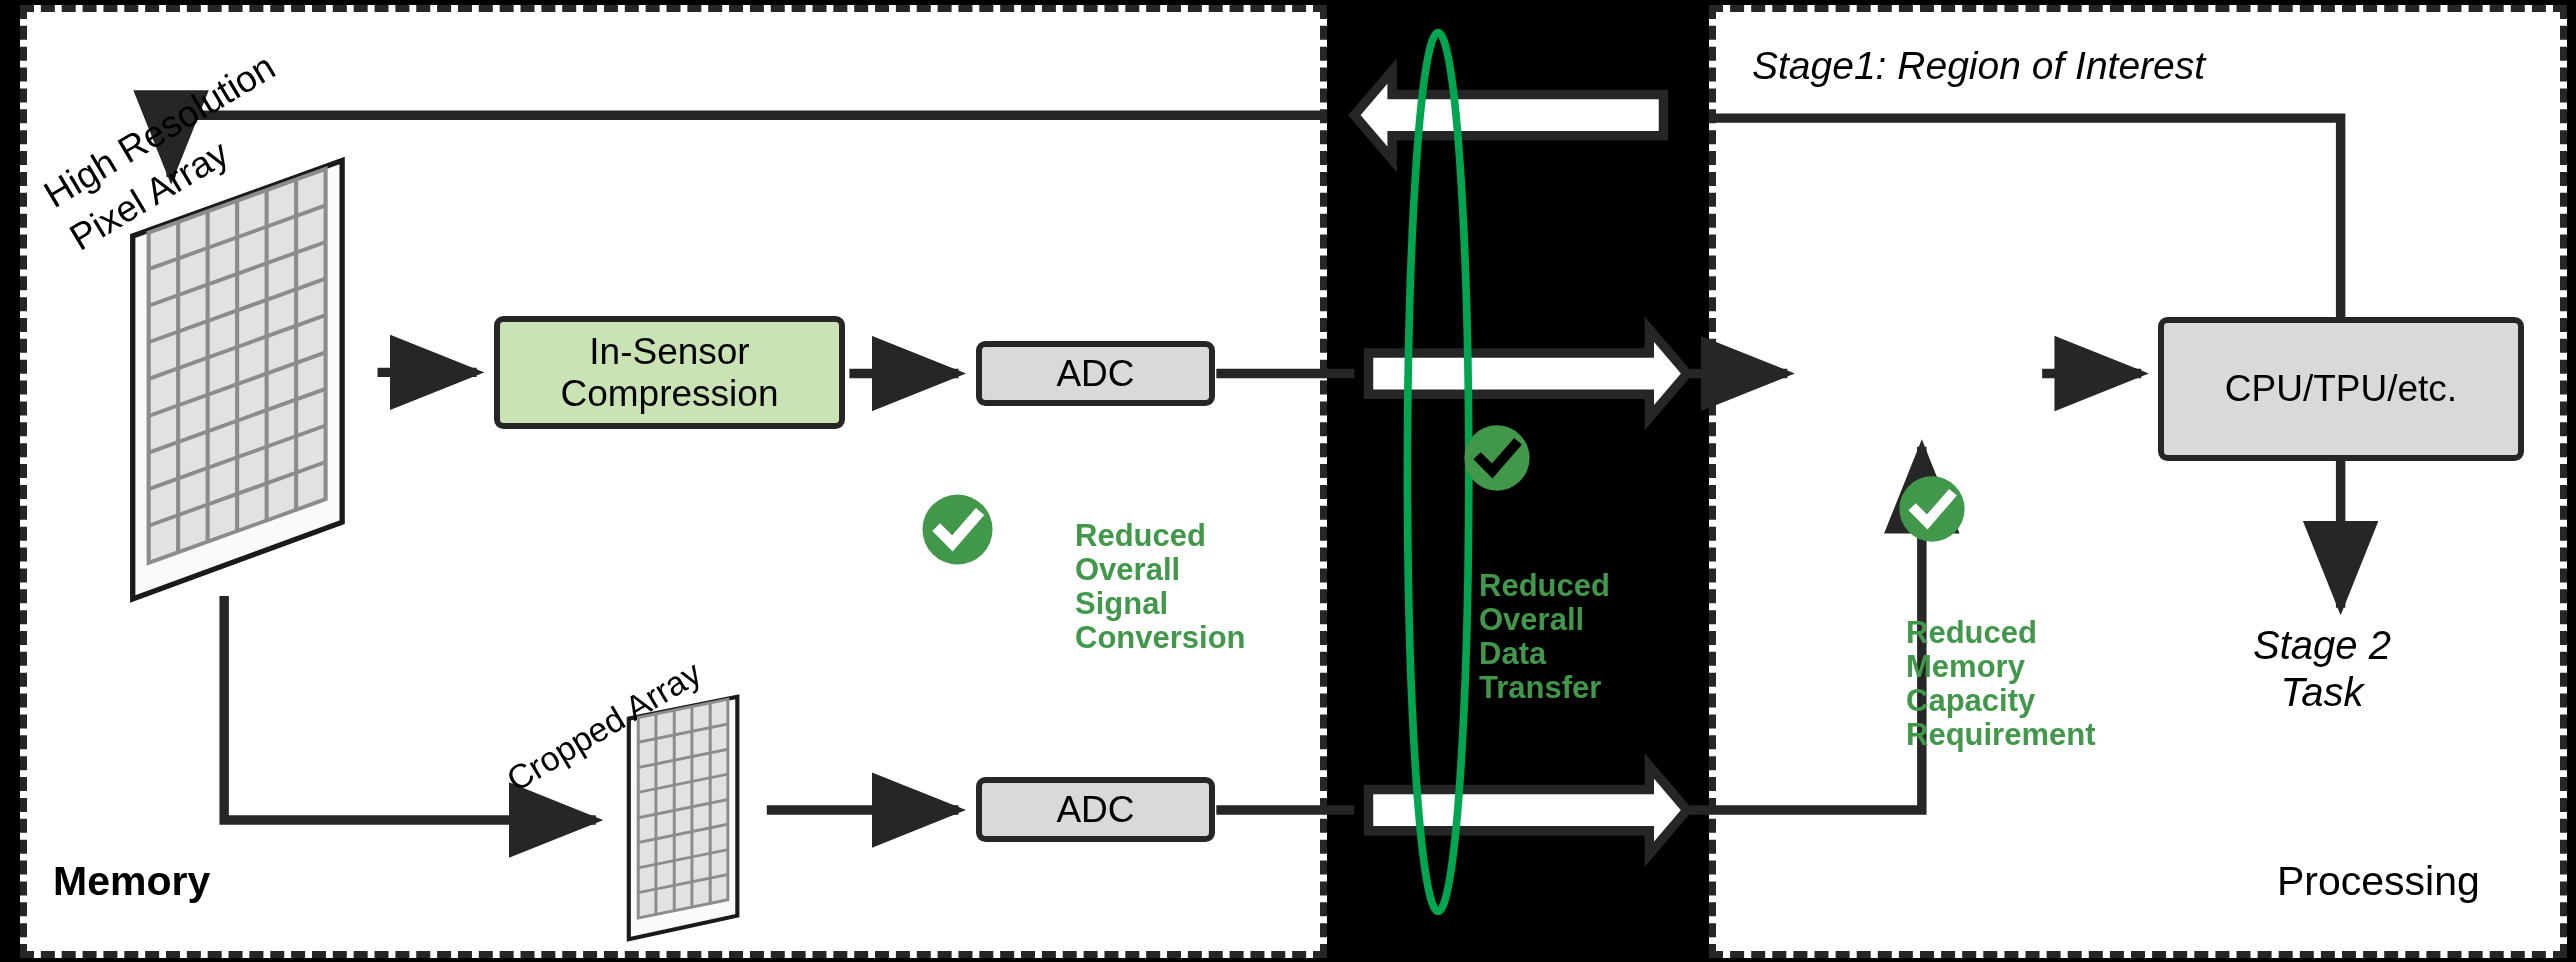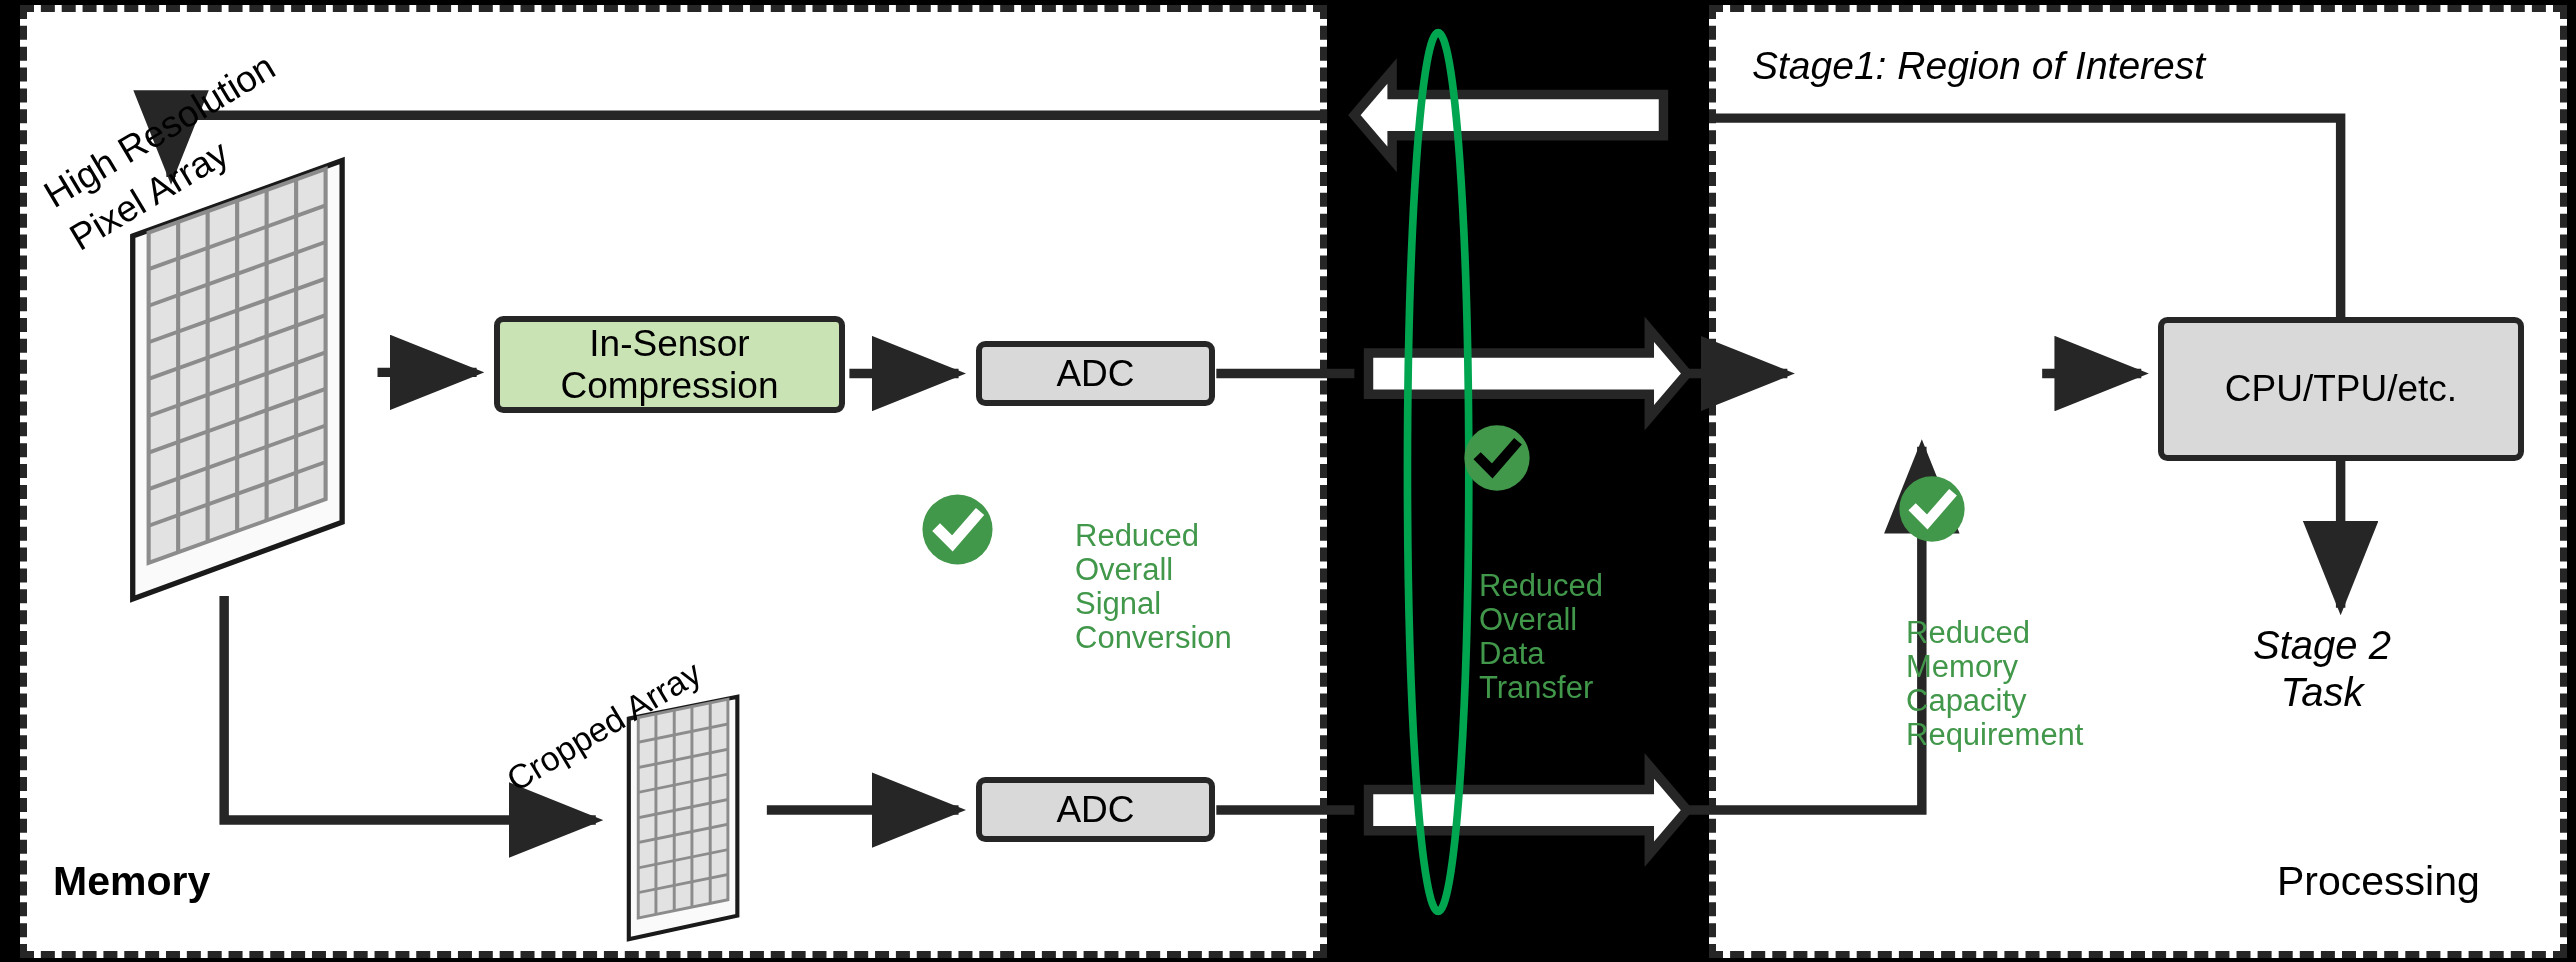--- a/index.html
+++ b/index.html
@@ -14,21 +14,21 @@
       border:7px dashed #262626;}
   #corridor{position:absolute;left:1327px;top:0;width:382px;height:963px;background:#000;}
 
   
   .lay{position:absolute;left:0;top:0;width:2576px;height:963px;pointer-events:none;}
 
   
   .box{position:absolute;box-sizing:border-box;border:6.5px solid #262626;
        border-radius:9.4px;display:flex;align-items:center;justify-content:center;
        text-align:center;line-height:1.12;color:#000;}
-  #box-compression{left:494px;top:316px;width:351px;height:97px;background:#c9e3b4;
+  #box-compression{left:494px;top:316px;width:351px;height:113px;background:#c9e3b4;
        font-size:37px;}
   #box-adc-top{left:976px;top:341px;width:239px;height:65px;background:#d9d9d9;
        font-size:37px;}
   #box-adc-bottom{left:976px;top:777px;width:239px;height:65px;background:#d9d9d9;
        font-size:37px;}
   #box-dram{left:1805px;top:317px;width:233px;height:112px;background:#d9d9d9;
        font-size:37px;}
   #box-cpu{left:2158px;top:317px;width:366px;height:144px;background:#d9d9d9;
        font-size:37px;}
 
@@ -38,21 +38,21 @@
        transform:rotate(-31deg);transform-origin:left top;line-height:1.35;}
   #label-cropped{left:500px;top:766px;font-size:34px;font-weight:400;
        transform:rotate(-31deg);transform-origin:left top;}
   #label-stage1{left:1752px;top:44px;font-size:39px;font-style:italic;text-align:center;}
   #label-stage2{left:2253px;top:622px;font-size:40px;font-style:italic;
        text-align:center;line-height:1.18;}
   #label-sensing{left:53px;top:858px;font-size:41px;font-weight:bold;}
   #label-processing{left:2277px;top:858px;font-size:41px;font-weight:normal;}
 
   
-  .benefit{position:absolute;font-weight:normal;line-height:1.10;white-space:pre-line;}
+  .benefit{position:absolute;font-weight:bold;line-height:1.10;white-space:pre-line;}
   #benefit-signal{left:1075px;top:519px;font-size:31px;color:#41974a;}
   #benefit-data{left:1479px;top:569px;font-size:31px;color:#41974a;}
   #benefit-memory{left:1906px;top:616px;font-size:31px;color:#41974a;}
 
   .check{position:absolute;}
   #check-signal{left:921px;top:493px;width:73px;height:73px;}
   #check-data{left:1463px;top:424px;width:68px;height:68px;}
   #check-memory{left:1898px;top:475px;width:68px;height:68px;}
 </style>
 </head>

